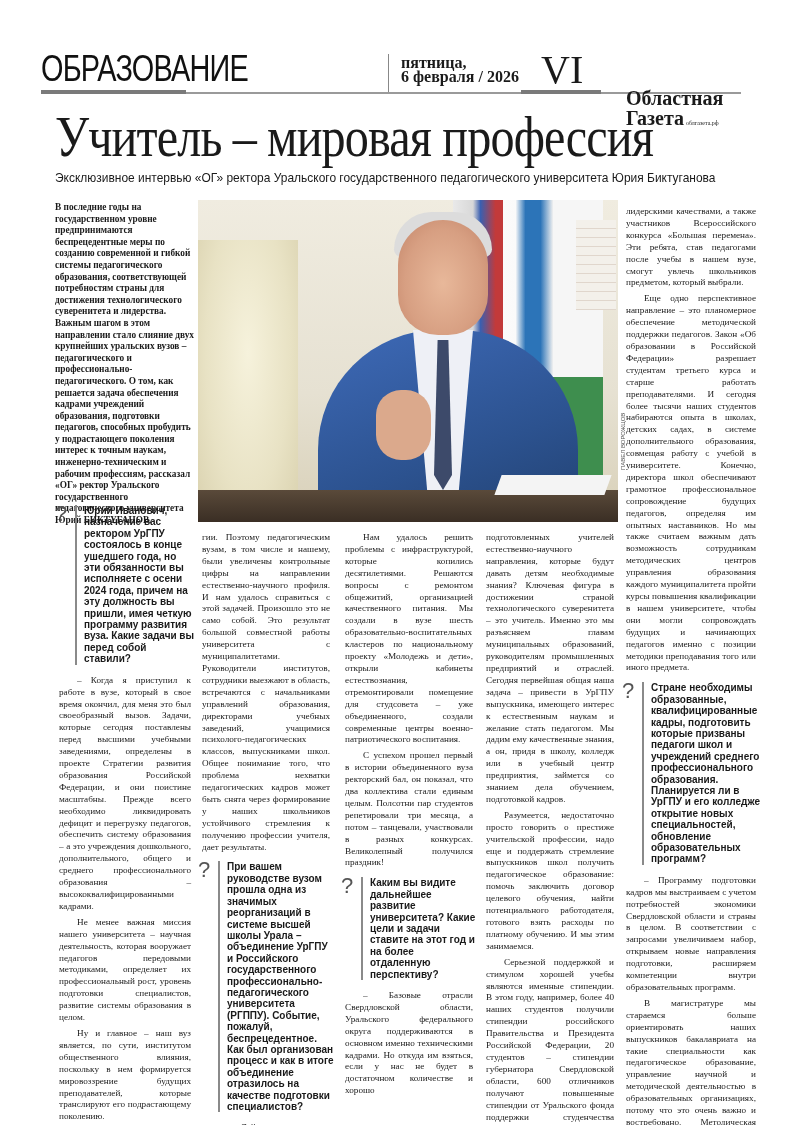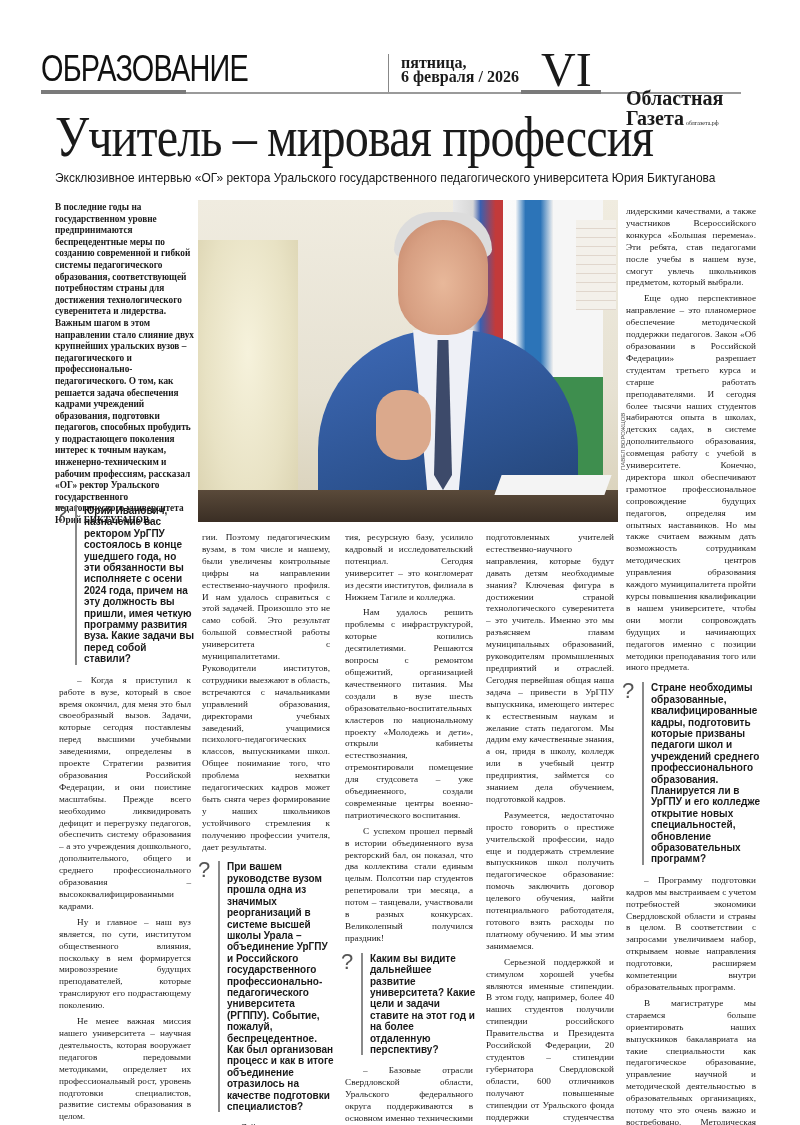--- a/index.html
+++ b/index.html
@@ -4,21 +4,21 @@
 <style>
   html, body { margin: 0; padding: 0; background: #ffffff; }
   body { width: 800px; height: 1125px; position: relative; overflow: hidden; font-family: "Liberation Serif", serif; color: #1a1a1a; }
 
   .header { position: absolute; left: 41px; top: 50px; width: 705px; height: 50px; }
   .section-title { position: absolute; left: 0; top: 0; font-family: "Liberation Sans", sans-serif; font-size: 37px; letter-spacing: -1px; transform: scaleX(0.78); transform-origin: left top; color: #111; line-height: 38px; white-space: nowrap; }
   .section-underline { position: absolute; left: 0; top: 40px; width: 145px; height: 4px; background: #7a7a7a; }
   .header-rule { position: absolute; left: 145px; top: 42px; width: 555px; height: 2px; background: #9a9a9a; }
   .header-divider { position: absolute; left: 347px; top: 4px; width: 1px; height: 38px; background: #888; }
   .date { position: absolute; left: 360px; top: 6px; font-size: 16px; line-height: 14px; font-weight: bold; }
-  .page-num { position: absolute; left: 500px; top: 0; font-size: 48px; line-height: 40px; font-family: "Liberation Serif", serif; }
+  .page-num { position: absolute; left: 500px; top: 0; font-size: 40px; line-height: 40px; font-family: "Liberation Serif", serif; }
   .page-num-bar { position: absolute; left: 480px; top: 40px; width: 80px; height: 4px; background: #7a7a7a; }
   .brand { position: absolute; left: 585px; top: 6px; font-weight: bold; font-size: 20px; line-height: 20px; margin-top: 32px; }
   .brand-site { font-size: 6px; font-weight: normal; margin-left: 2px; }
 
   .headline { position: absolute; left: 55px; top: 108px; font-family: "Liberation Serif", serif; font-size: 56px; line-height: 58px; white-space: nowrap; transform: scaleX(0.86); transform-origin: left top; letter-spacing: -1px; }
   .subhead { position: absolute; left: 55px; top: 170px; font-family: "Liberation Sans", sans-serif; font-size: 13px; white-space: nowrap; transform: scaleX(0.92); transform-origin: left top; }
 
   .lead { position: absolute; left: 55px; top: 202px; width: 140px; font-size: 9.3px; line-height: 11.6px; font-weight: bold; }
 
   .photo { position: absolute; left: 198px; top: 200px; width: 420px; height: 322px; overflow: hidden;
@@ -94,40 +94,39 @@
   <div class="papers"></div>
 </div>
 <div class="photo-credit">ПАВЕЛ ВОРОЖЦОВ</div>
 
 <div class="col" id="col1">
   <div class="q">
     <span class="qmark">?</span>
     <div class="qtext">Юрий Иванович, назначение вас ректором УрГПУ состоялось в конце ушедшего года, но эти обязанности вы исполняете с осени 2024 года, причем на эту должность вы пришли, имея четкую программу развития вуза. Какие задачи вы перед собой ставили?</div>
   </div>
   <p>– Когда я приступил к работе в вузе, который в свое время окончил, для меня это был своеобразный вызов. Задачи, которые сегодня поставлены перед высшими учебными заведениями, определены в проекте Стратегии развития образования Российской Федерации, и они поистине масштабны. Прежде всего необходимо ликвидировать дефицит и перегрузку педагогов, обеспечить систему образования – а это учреждения дошкольного, дополнительного, общего и среднего профессионального образования – высококвалифицированными кадрами.</p>
+  <p>Не менее важная миссия нашего университета – научная деятельность, которая вооружает педагогов передовыми методиками, определяет их профессиональный рост, уровень подготовки специалистов, развитие системы образования в целом.</p>
   <p>Ну и главное – наш вуз является, по сути, институтом общественного влияния, поскольку в нем формируется мировоззрение будущих преподавателей, которые транслируют его подрастающему поколению.</p>
-  <p>Не менее важная миссия нашего университета – научная деятельность, которая вооружает педагогов передовыми методиками, определяет их профессиональный рост, уровень подготовки специалистов, развитие системы образования в целом.</p>
   <div class="q">
     <span class="qmark">?</span>
     <div class="qtext">Что удалось сделать из намеченного?</div>
   </div>
   <p>– Перед нашей страной стоит задача добиться технологического суверенитета, и это требует определенной перестройки системы образования. Народному хозяйству требуются инженеры, конструкторы, IT-специалисты, а школам – учителя физики, математики, химии, биоло-</p>
 </div>
 
 <div class="col" id="col2">
   <p class="noindent">гии. Поэтому педагогическим вузам, в том числе и нашему, были увеличены контрольные цифры на направлении естественно-научного профиля. И нам удалось справиться с этой задачей. Произошло это не само собой. Это результат большой совместной работы университета с муниципалитетами. Руководители институтов, сотрудники выезжают в область, встречаются с начальниками управлений образования, директорами учебных заведений, учащимися психолого-педагогических классов, выпускниками школ. Общее понимание того, что проблема нехватки педагогических кадров может быть снята через формирование у наших школьников устойчивого стремления к получению профессии учителя, дает результаты.</p>
   <div class="q">
     <span class="qmark">?</span>
     <div class="qtext">При вашем руководстве вузом прошла одна из значимых реорганизаций в системе высшей школы Урала – объединение УрГПУ и Российского государственного профессионально-педагогического университета (РГППУ). Событие, пожалуй, беспрецедентное. Как был организован процесс и как в итоге объединение отразилось на качестве подготовки специалистов?</div>
   </div>
   <p>– Действительно, это объединение стало ключевым событием. Через год даже те, кто сомневался в целесообразности этого шага, оценили его плюсы и перспективы. Мы ведь свою задачу видели не в поглощении одного вуза другим, а в том, чтобы традиции и достижения, которые имелись в этих университетах, приумножились. Объединение расширило возможности для разви-</p>
 </div>
 
 <div class="col" id="col3">
-  <p class="noindent">тия, ресурсную базу, усилило кадровый и исследовательский потенциал. Сегодня университет – это конгломерат из десяти институтов, филиала в Нижнем Тагиле и колледжа.</p>
   <p>Нам удалось решить проблемы с инфраструктурой, которые копились десятилетиями. Решаются вопросы с ремонтом общежитий, организацией качественного питания. Мы создали в вузе шесть образовательно-воспитательных кластеров по национальному проекту «Молодежь и дети», открыли кабинеты естествознания, отремонтировали помещение для студсовета – уже объединенного, создали современные центры военно-патриотического воспитания.</p>
   <p>С успехом прошел первый в истории объединенного вуза ректорский бал, он показал, что два коллектива стали единым целым. Полсотни пар студентов репетировали три месяца, а потом – танцевали, участвовали в разных конкурсах. Великолепный получился праздник!</p>
   <div class="q">
     <span class="qmark">?</span>
     <div class="qtext">Каким вы видите дальнейшее развитие университета? Какие цели и задачи ставите на этот год и на более отдаленную перспективу?</div>
   </div>
   <p>– Базовые отрасли Свердловской области, Уральского федерального округа поддерживаются в основном именно техническими кадрами. Но откуда им взяться, если у нас не будет в достаточном количестве и хорошо</p>
 </div>
 
 <div class="col" id="col4">

